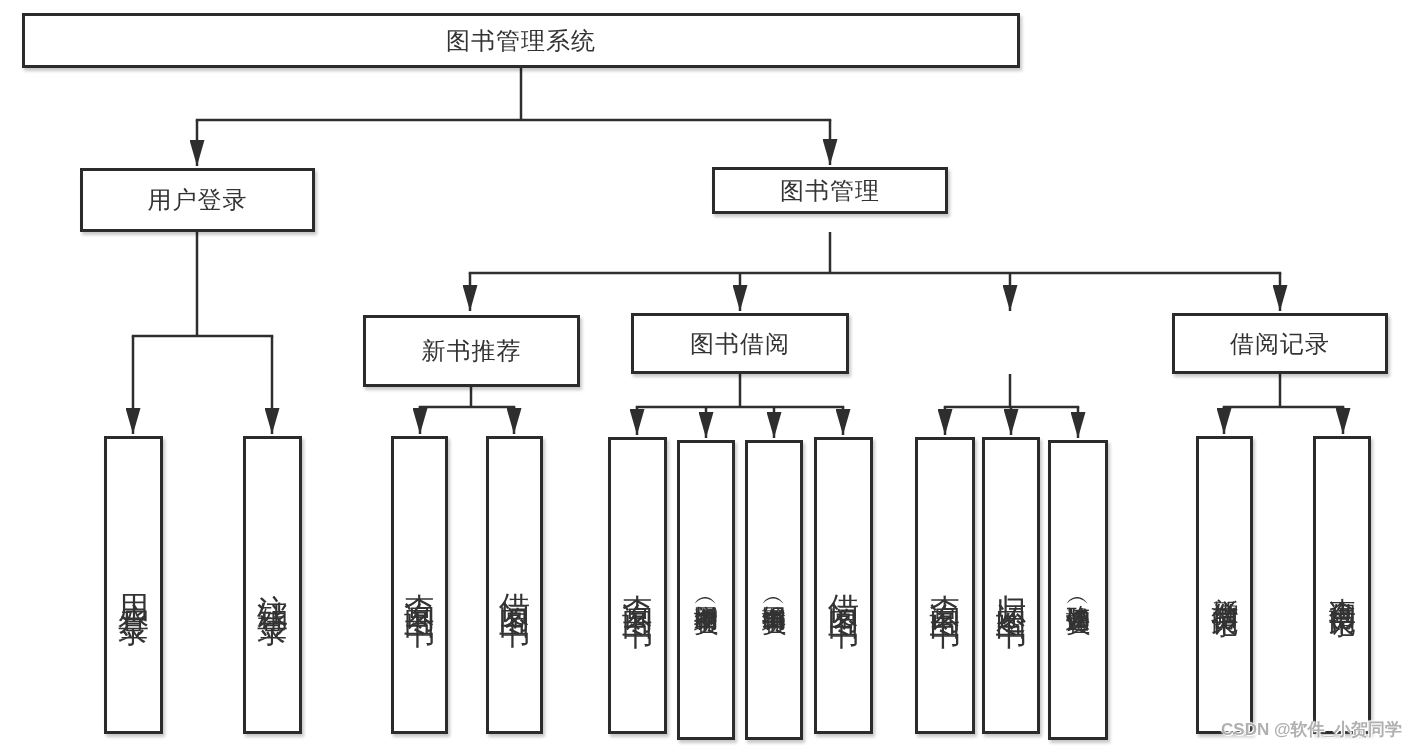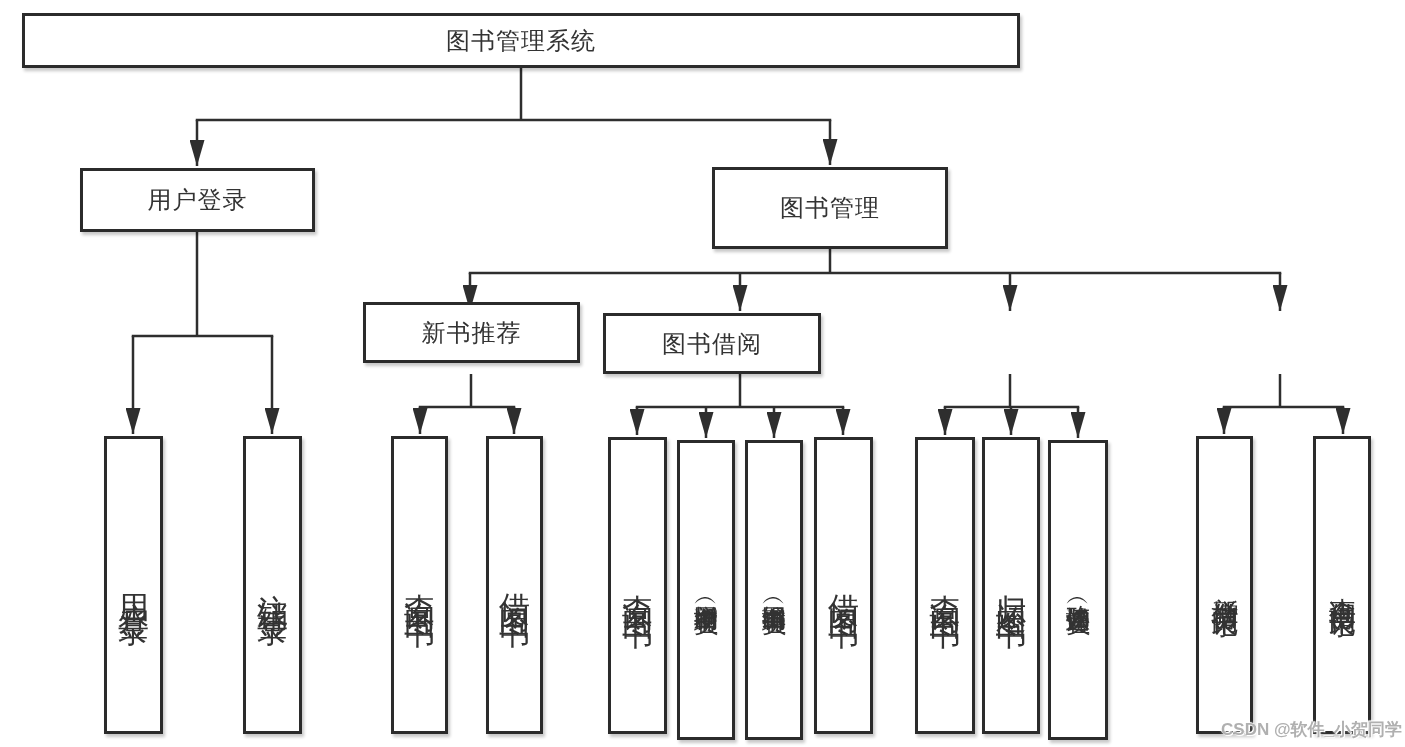--- a/index.html
+++ b/index.html
@@ -107,29 +107,32 @@
     </g>
   </svg>
 
   <div class="node" style="left:22px;top:13px;width:998px;height:55px;">
     <span class="hlabel">图书管理系统</span>
   </div>
 
   <div class="node" style="left:80px;top:168px;width:235px;height:64px;">
     <span class="hlabel">用户登录</span>
   </div>
-  <div class="node" style="left:712px;top:167px;width:236px;height:82px;">
+  <div class="node" style="left:712px;top:167px;width:236px;height:47px;">
     <span class="hlabel">图书管理</span>
   </div>
 
-  <div class="node" style="left:363px;top:302px;width:217px;height:61px;">
+  <div class="node" style="left:363px;top:315px;width:217px;height:72px;">
     <span class="hlabel">新书推荐</span>
   </div>
-  <div class="node" style="left:603px;top:313px;width:218px;height:61px;">
+  <div class="node" style="left:631px;top:313px;width:218px;height:61px;">
     <span class="hlabel">图书借阅</span>
+  </div>
+  <div class="node" style="left:1172px;top:313px;width:216px;height:61px;">
+    <span class="hlabel">借阅记录</span>
   </div>
 
   <div class="node leaf-lg" style="left:104px;top:436px;width:59px;height:298px;">
     <span class="vtext">用户登录</span>
   </div>
   <div class="node leaf-lg" style="left:243px;top:436px;width:59px;height:298px;">
     <span class="vtext">注销登录</span>
   </div>
 
   <div class="node leaf-lg" style="left:391px;top:436px;width:57px;height:298px;">

